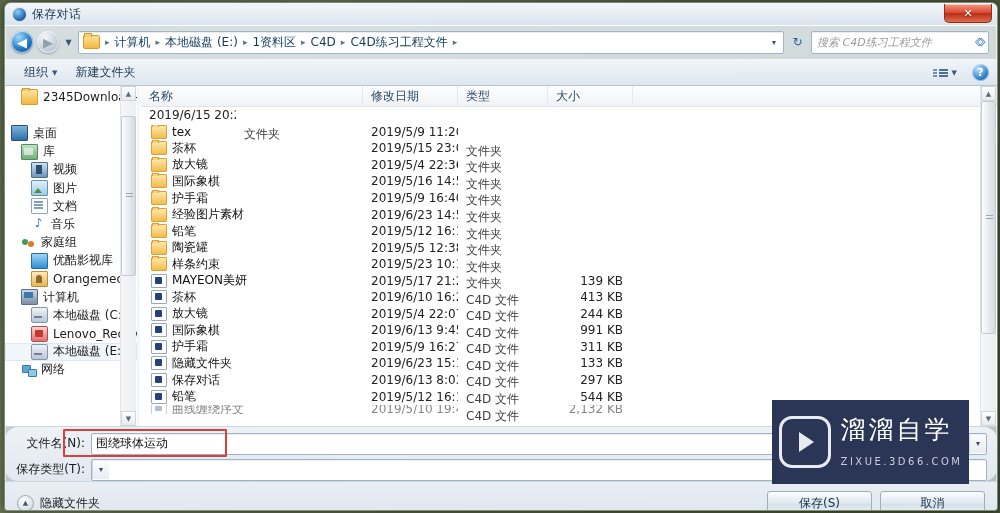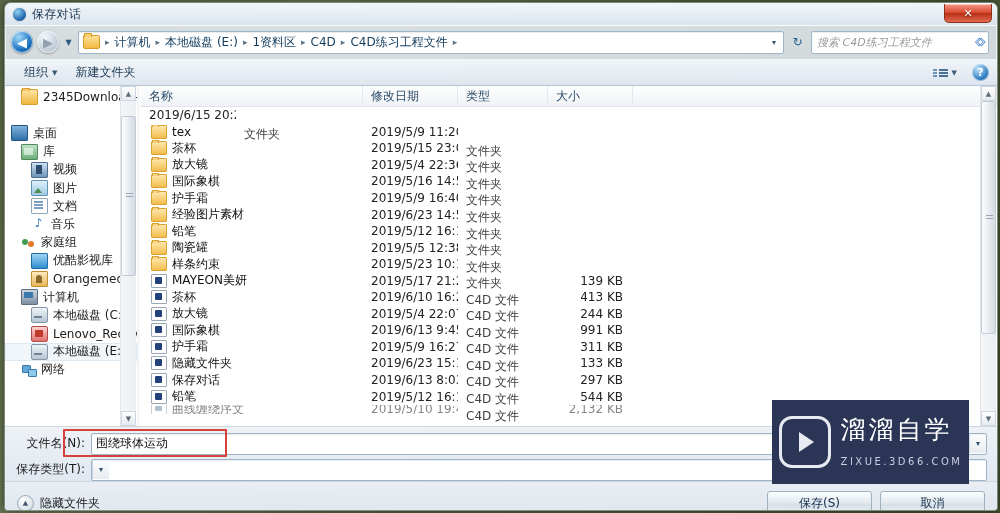--- a/index.html
+++ b/index.html
@@ -232,20 +232,21 @@
   .row-ico.c4d{background:#ffffff;border:1px solid #9aa7b4;border-radius:1px;}
   .row-ico.c4d:after{content:"";position:absolute;left:3px;top:2px;width:7px;height:7px;background:#23417a;border-radius:1px;}
   .row-ico.dc3{background:#ffffff;border:1px solid #9aa7b4;border-radius:1px;}
   .row-ico.dc3:after{content:"";position:absolute;left:3px;top:3px;width:7px;height:5px;background:#6f8fa8;border-radius:1px;}
   .row.clipped{height:9px;overflow:hidden;opacity:.55;align-items:center;}
   
   #form{
     height:54px;padding:6px 10px 0 10px;box-sizing:border-box;
     background:linear-gradient(180deg,rgba(240,244,249,.95),rgba(228,235,243,.92));
     position:relative;
+    border-radius:13px;
   }
   .frow{display:flex;align-items:center;height:21px;margin-bottom:5px;}
   .flabel{width:70px;flex:none;text-align:right;padding-right:6px;color:#1b1b1b;font-size:12px;}
   .fctl{
     flex:1;height:20px;background:#fff;border:1px solid #9fb3c6;border-radius:2px;
     display:flex;align-items:center;box-shadow:inset 0 1px 1px rgba(0,0,0,.07);
   }
   .fctl input{
     flex:1;border:none;outline:none;background:transparent;font-family:inherit;font-size:12px;color:#111;
     padding:0 4px;min-width:0;

